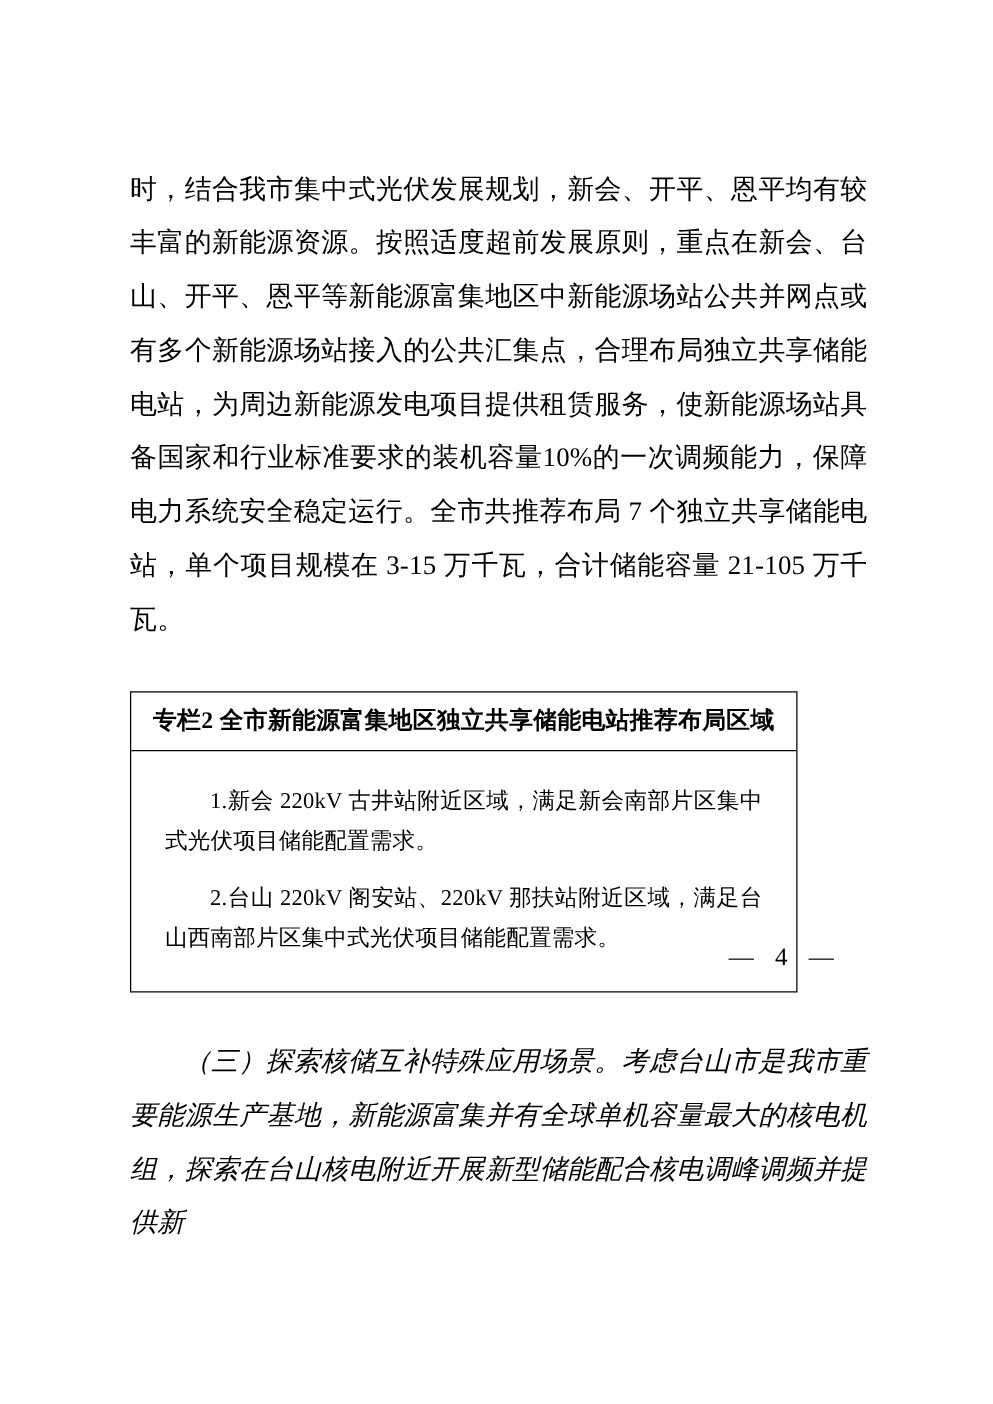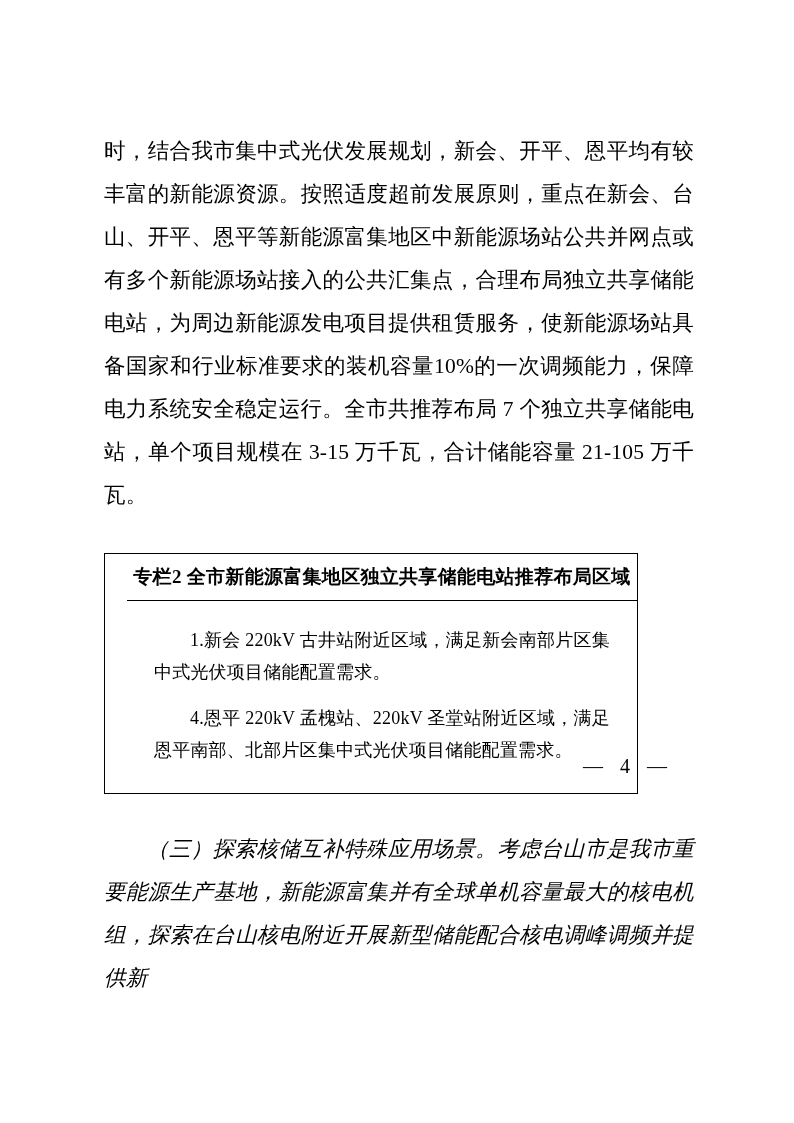--- a/index.html
+++ b/index.html
@@ -37,21 +37,20 @@
   }
   .para.indent {
     text-indent: 43px;
     font-style: italic;
   }
   .callout {
     margin: 36px 0 0 0;
     border: 1.5px solid #000000;
     width: 534px;
     box-sizing: border-box;
-    padding-left: 22px;
   }
   .callout-title {
     text-align: center;
     font-weight: bold;
     font-size: 19px;
     line-height: 28px;
     padding: 9px 4px 9px 4px;
     border-bottom: 1.5px solid #000000;
     letter-spacing: 0.3px;
   }
@@ -91,21 +90,21 @@
 <div class="page">
 
   <div class="body-text">
 
     <p class="para">时，结合我市集中式光伏发展规划，新会、开平、恩平均有较丰富的新能源资源。按照适度超前发展原则，重点在新会、台山、开平、恩平等新能源富集地区中新能源场站公共并网点或有多个新能源场站接入的公共汇集点，合理布局独立共享储能电站，为周边新能源发电项目提供租赁服务，使新能源场站具备国家和行业标准要求的装机容量10%的一次调频能力，保障电力系统安全稳定运行。全市共推荐布局 7 个独立共享储能电站，单个项目规模在 3-15 万千瓦，合计储能容量 21-105 万千瓦。</p>
 
     <div class="callout">
       <div class="callout-title">专栏2 全市新能源富集地区独立共享储能电站推荐布局区域</div>
       <div class="callout-body">
         <p class="callout-item">1.新会 220kV 古井站附近区域，满足新会南部片区集中式光伏项目储能配置需求。</p>
-        <p class="callout-item">4.恩平 220kV 孟槐站、220kV 圣堂站附近区域，满足恩平南部、北部片区集中式光伏项目储能配置需求。</p>
+        <p class="callout-item">2.台山 220kV 阁安站、220kV 那扶站附近区域，满足台山西南部片区集中式光伏项目储能配置需求。</p>
       </div>
     </div>
 
     <div class="gap-after-callout"></div>
 
     <p class="para indent">（三）探索核储互补特殊应用场景。考虑台山市是我市重要能源生产基地，新能源富集并有全球单机容量最大的核电机组，探索在台山核电附近开展新型储能配合核电调峰调频并提供新</p>
 
   </div>
 
   <div class="footer">

